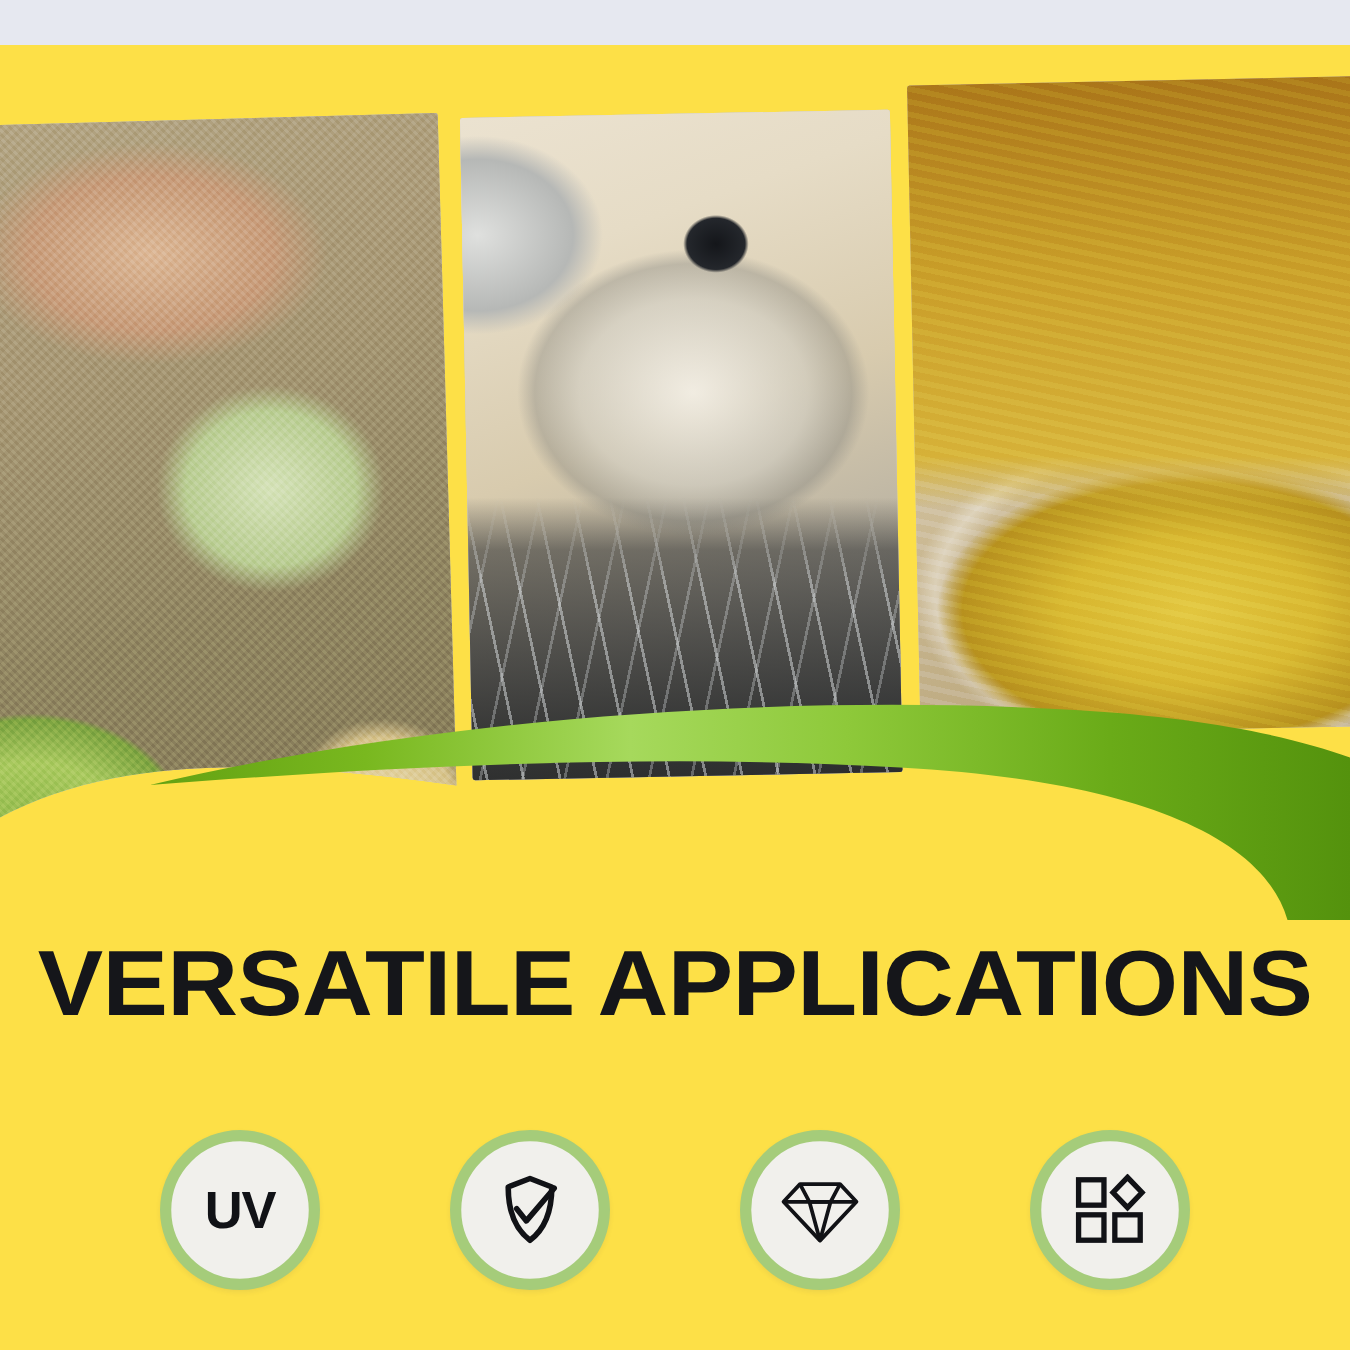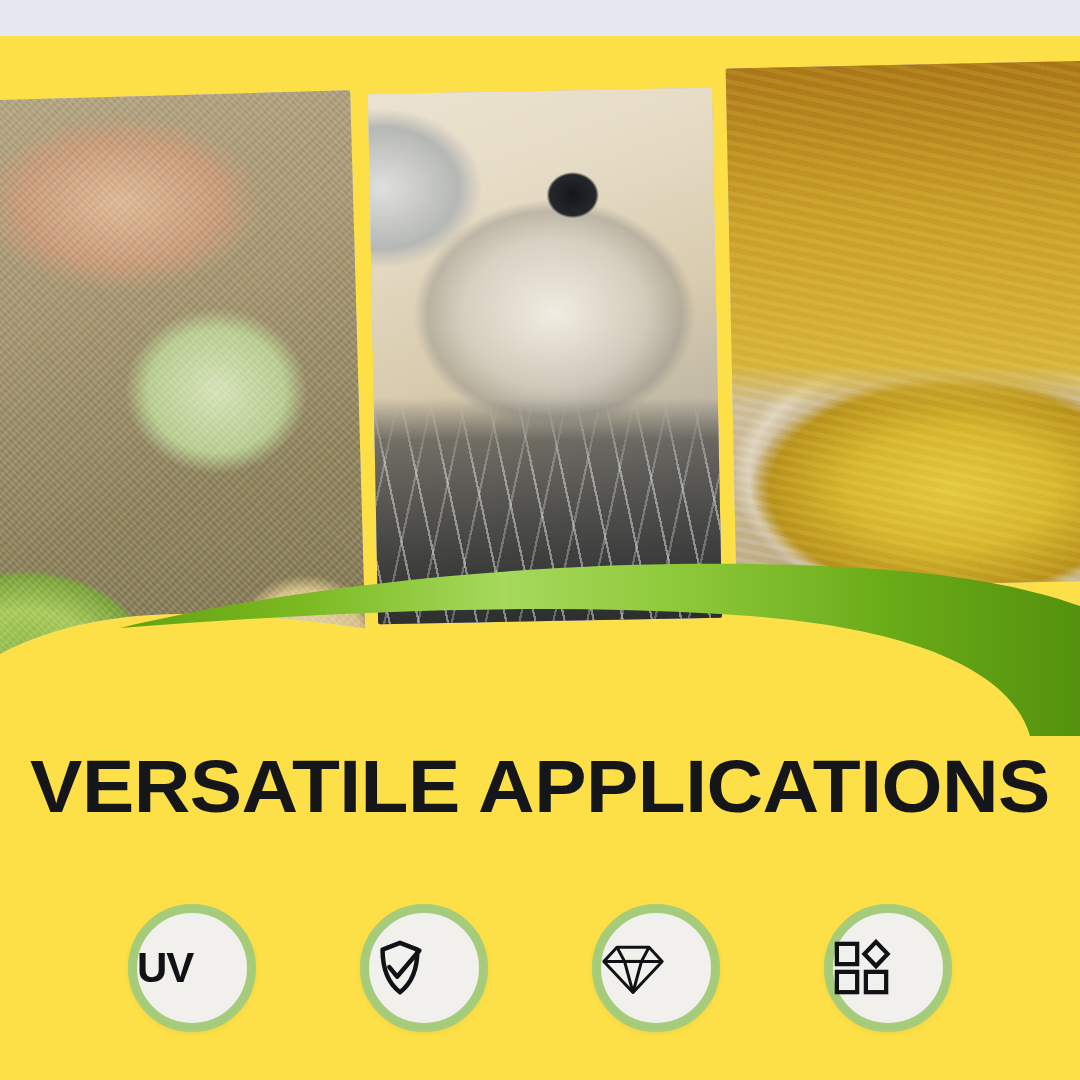--- a/index.html
+++ b/index.html
@@ -213,21 +213,21 @@
   }
   .badge {
     width: 128px;
     height: 128px;
     border-radius: 50%;
     background: #f1f0ec;
     border: 9px solid #a5cc7a;
     box-sizing: border-box;
     display: flex;
     align-items: center;
-    justify-content: flex-start;
+    justify-content: center;
     box-shadow: 0 2px 4px rgba(60,70,90,.08);
   }
   .badge-text {
     font-family: "Liberation Sans", sans-serif;
     font-weight: bold;
     font-size: 42px;
     letter-spacing: -1px;
     color: #111216;
   }
   .badge svg { display: block; }

